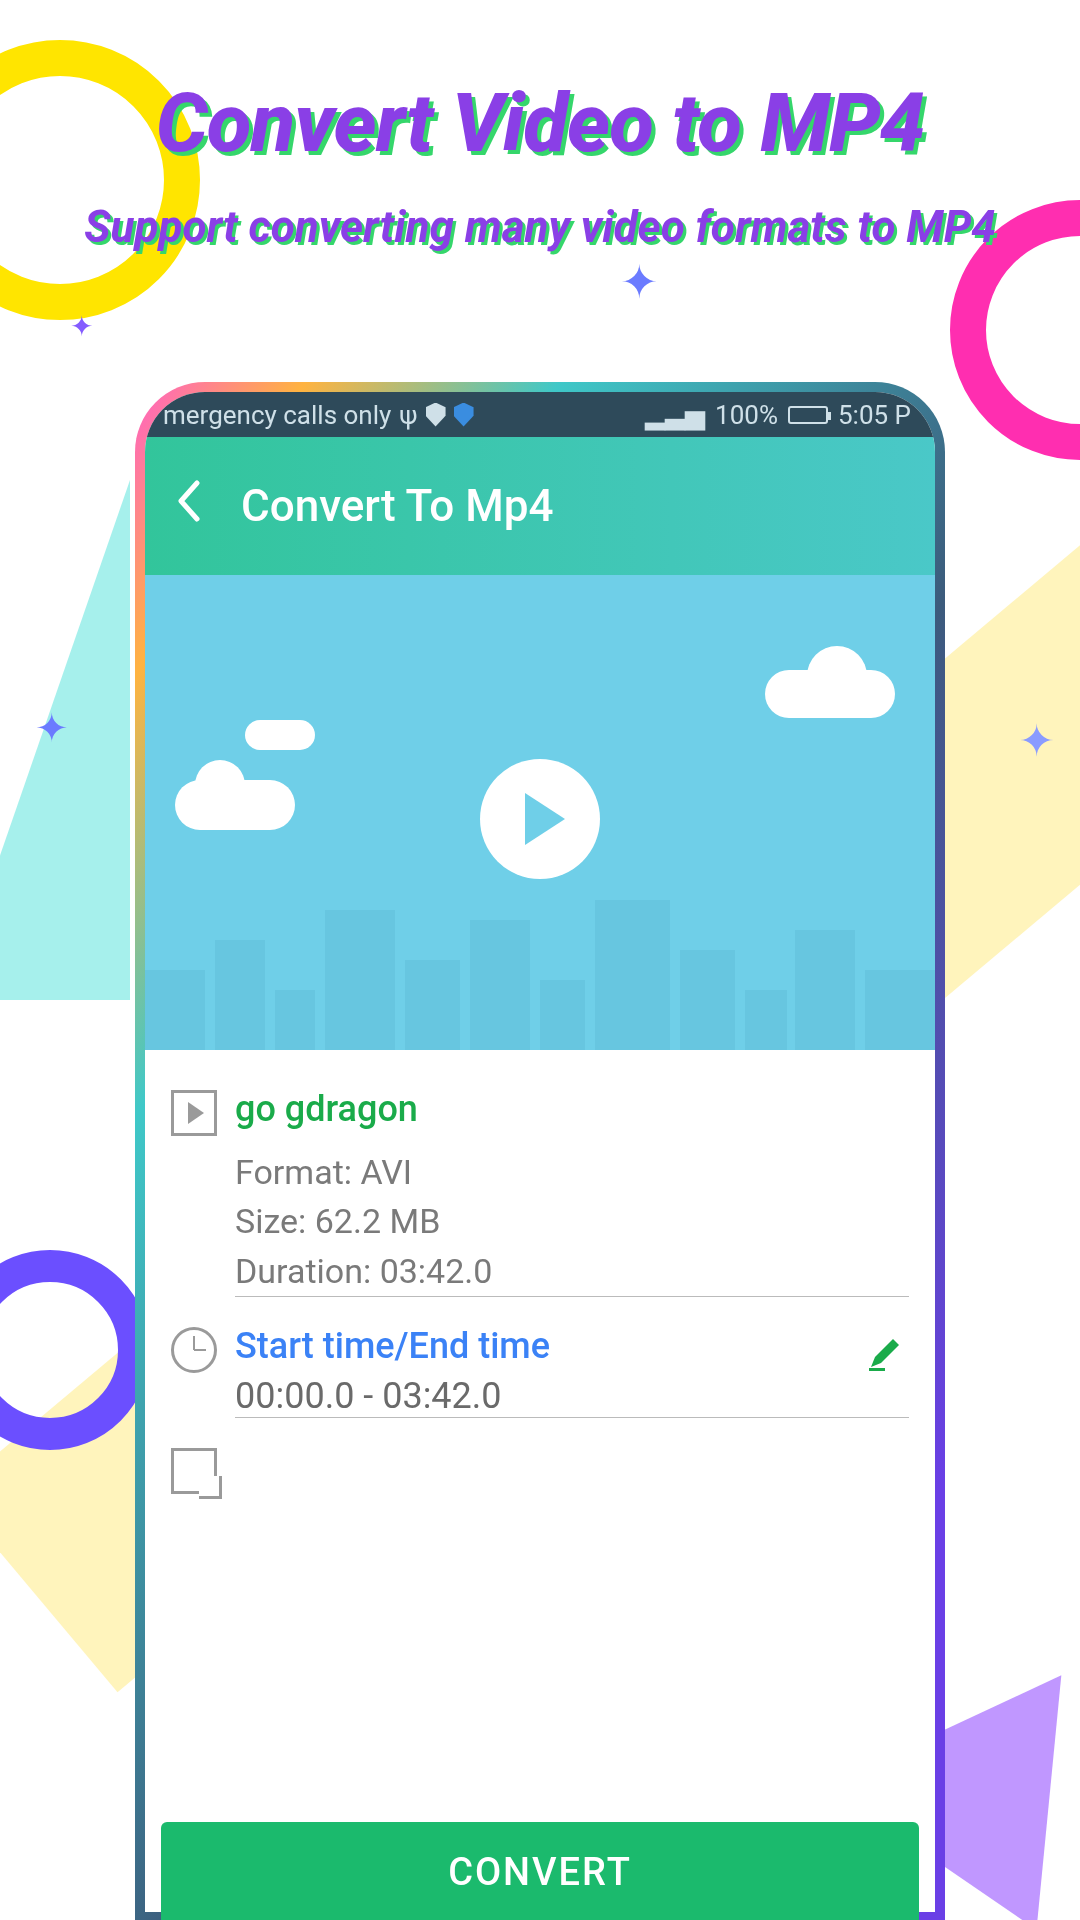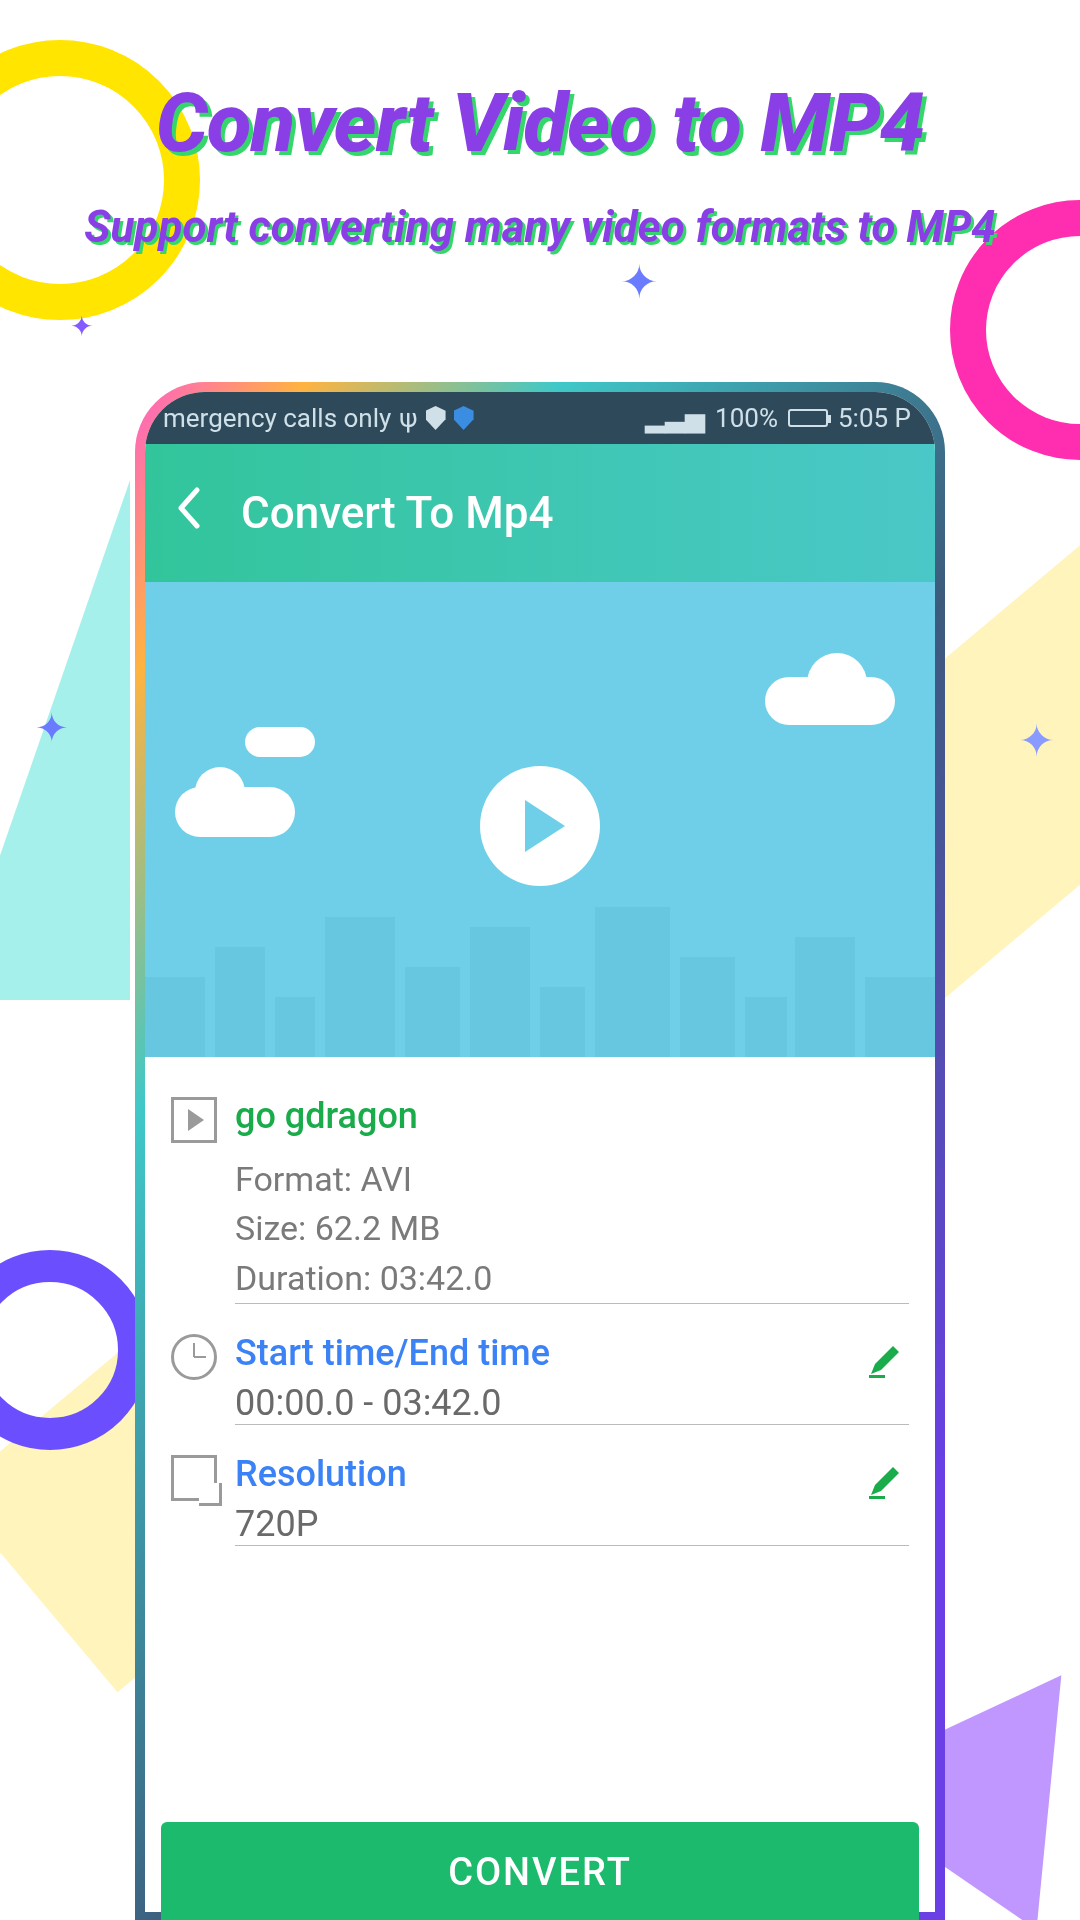--- a/index.html
+++ b/index.html
@@ -38,21 +38,21 @@
   position: absolute; top: 382px; left: 50%; transform: translateX(-50%);
   width: 810px; height: 1540px; z-index: 5;
   border-radius: 70px 70px 0 0;
   background: linear-gradient(120deg,#ff5fc8 0%,#ffb340 10%,#3fc8c8 25%,#3c5b7c 55%,#6a3fe6 85%);
   padding: 10px;
 }
 .phone-inner {
   width: 100%; height: 100%; background: #fff; border-radius: 60px 60px 0 0; overflow: hidden;
 }
 .status-bar {
-  height: 52px; background: #2e4a5a; color: #cfe0e8; display: flex;
+  height: 45px; background: #2e4a5a; color: #cfe0e8; display: flex;
   align-items: center; justify-content: space-between; padding: 0 24px 0 18px;
   font-size: 26px;
 }
 .status-left { display: flex; align-items: center; gap: 8px;}
 .status-right { display: flex; align-items: center; gap: 10px;}
 .bat-box { display:inline-block; width:40px; height:18px; border:2px solid #cfe0e8; border-radius:3px; position:relative;}
 .bat-box::after{content:"";position:absolute;right:-5px;top:4px;width:3px;height:8px;background:#cfe0e8;}
 .shield { width:20px;height:24px; background:#cfe0e8; clip-path: polygon(50% 0,100% 20%,100% 55%,50% 100%,0 55%,0 20%);}
 .shield.blue{background:#3a8de0;}
 
@@ -208,30 +208,20 @@
                 <rect x="4" y="35" width="16" height="3" fill="#1aab4a"></rect>
               </svg>
           </div>
         </div>
       </div>
 
       <div class="row">
         <div class="row-icon">
             <div class="res-ic"></div>
           </div>
-        <div class="row-body">
-          <div class="field-label">Resolution</div>
-          <div class="field-value">720P</div>
-          <div class="edit-btn">
-            <svg class="pencil" viewBox="0 0 40 40">
-                <path d="M6 34 L10 24 L28 6 L34 12 L16 30 Z" fill="#1aab4a"></path>
-                <rect x="4" y="35" width="16" height="3" fill="#1aab4a"></rect>
-              </svg>
-          </div>
-        </div>
       </div>
     </div>
 
     <div class="convert-btn">
       <span>CONVERT</span>
     </div>
 
   </div>
 </div>
 

